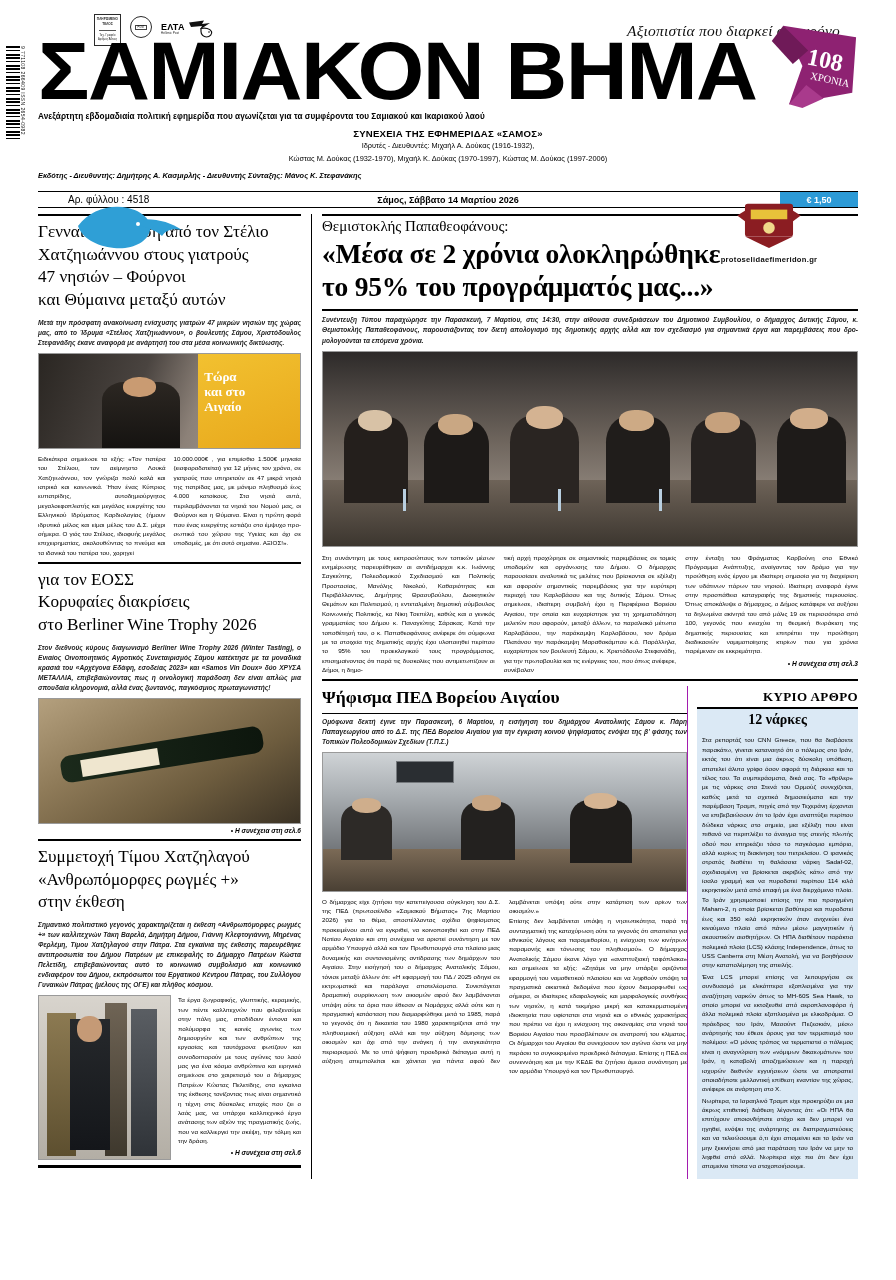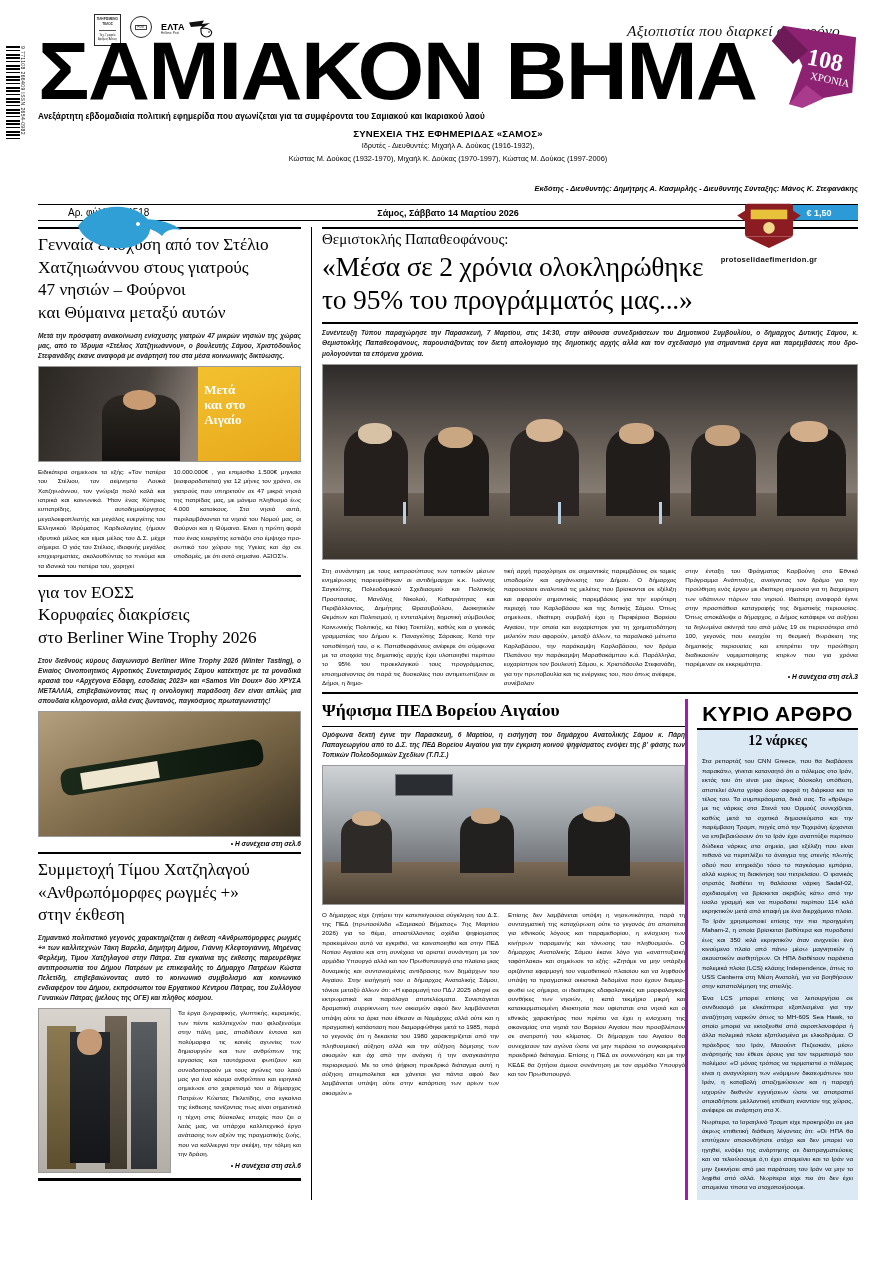--- a/index.html
+++ b/index.html
@@ -42,21 +42,21 @@
   .logo-row{ position:relative; margin-top:20px; height:74px; }
   .logo{ font-family:"Liberation Sans", sans-serif; font-weight:bold; font-size:81px;
     letter-spacing:-1.5px; line-height:74px; white-space:nowrap;
     transform:scaleX(1.06); transform-origin:left center; }
   .anniv{ position:absolute; right:-2px; top:-16px; width:96px; height:92px; }
 
   .tagline{ text-align:left; font-size:8.2px; font-weight:bold; letter-spacing:.05px;
     margin-top:4px; position:relative; z-index:3;}
   .sub1{ text-align:center; font-size:9.6px; font-weight:bold; margin-top:7px; letter-spacing:.2px;}
   .sub2{ text-align:center; font-size:7.4px; margin-top:2px; line-height:1.45; }
-  .sub3{ text-align:right; font-size:7.4px; font-style:italic; font-weight:bold; margin-top:20px; }
+  .sub3{ text-align:left; font-size:7.4px; font-style:italic; font-weight:bold; margin-top:7px; }
 
   .mast-left-art{ position:absolute; left:38px; top:196px; width:120px; height:68px; z-index:1;}
   .mast-right-art{ position:absolute; right:30px; top:200px; width:118px; height:66px; z-index:2;
      text-align:center;}
   .psite{ font-size:7.6px; font-weight:bold; letter-spacing:.3px; color:#111; margin-top:1px;}
 
   
   .issuebar{ position:relative; margin-top:11px; border-top:1px solid #000; border-bottom:1px solid #000;
     height:17px; display:flex; align-items:center; }
   .issue-no{ font-size:10px; padding-left:30px; }
@@ -75,35 +75,35 @@
   .lead-it{ font-family:"Liberation Sans", sans-serif; font-style:italic; font-weight:bold;
     font-size:6.6px; line-height:1.52; text-align:justify; color:#1a1a1a; }
   .photo{ position:relative; overflow:hidden; border:1px solid #9a9a9a; }
 
   .two-col{ column-count:2; column-gap:8px; font-size:6.25px; line-height:1.5; text-align:justify; }
   .two-col p{ margin:0; }
   .cont{ text-align:right; font-size:6.6px; font-style:italic; font-weight:bold; margin-top:3px; }
 
   
   .kicker{ font-family:"Liberation Serif", serif; font-size:15px; margin:2px 0 2px; }
-  .h-main{ font-family:"Liberation Serif", serif; font-weight:normal; font-size:27.5px;
+  .h-main{ font-family:"Liberation Serif", serif; font-weight:bold; font-size:27.5px;
     line-height:1.20; letter-spacing:-.2px; }
   .h-sub{ font-family:"Liberation Serif", serif; font-weight:bold; font-size:17.6px; line-height:1.26; }
 
   .three-col{ column-count:3; column-gap:9px; font-size:6.25px; line-height:1.5; text-align:justify; }
   .three-col p{ margin:0 0 1px; }
   .two-col-b{ column-count:2; column-gap:9px; font-size:6.25px; line-height:1.5; text-align:justify; }
   .two-col-b p{ margin:0 0 1px; }
 
   .mainrow{ display:flex; }
-  .m-left{ width:366px; border-right:3px solid #a21caf; }
+  .m-left{ width:366px; border-right:1px solid #a21caf; }
   .m-right{ width:170px; padding-left:9px; }
 
-  .editorial-head{ font-family:Liberation Sans, sans-serif; font-weight:bold; font-size:21px;
-    text-align:center; letter-spacing:.4px; padding:3px 0 2px; border-bottom:2px solid #000; }
+  .editorial-head{ font-family:Liberation Serif, serif; font-weight:bold; font-size:13px;
+    text-align:right; letter-spacing:.4px; padding:3px 0 2px; border-bottom:2px solid #000; }
   .editorial-title{ background:#dbe9f5; font-family:"Liberation Serif", serif; font-weight:bold;
     font-size:14px; text-align:center; padding:3px 0 4px; }
   .editorial-body{ background:#dbe9f5; font-size:6.25px; line-height:1.5; text-align:justify;
     padding:3px 5px 6px; }
   .editorial-body p{ margin:0 0 2px; }
 
   .thin-rule{ border-top:1px solid #000; margin:4px 0; }
   .thick-rule{ border-top:2px solid #000; margin:5px 0; }
   .bottom-rule{ border-top:3px solid #000; margin-top:5px; }
 
@@ -206,21 +206,21 @@
           <div>και Θύμαινα μεταξύ αυτών</div>
         </div>
         <div class="lead-it">Μετά την πρόσφατη ανακοίνωση ενίσχυσης γιατρών 47 μικρών νησιών της χώρας μας, από το Ίδρυμα «Στέλιος Χατζηιωάννου», ο βουλευτής Σάμου, Χρι­στόδουλος Στεφανάδης έκανε αναφορά με ανάρτησή του στα μέσα κοινωνικής δικτύωσης.</div>
 
         <div class="photo" style="height:96px;margin-top:5px;background:#6e6a63;">
           <div class="ph-inner" style="background:linear-gradient(110deg,#2a2622 0%,#4a4440 38%,#8c8178 60%,#b9ada0 100%);"></div>
           <div style="position:absolute;left:24%;top:30%;width:30%;height:70%;background:linear-gradient(#2c2722,#151311);border-radius:28% 28% 0 0;"></div>
           <div style="position:absolute;left:32%;top:24%;width:13%;height:22%;background:#c99b72;border-radius:46%;"></div>
           <div class="cap-yellow">
             <div class="t">
-              <div>Μετά</div>
+              <div>Τώρα</div>
               <div>και στο</div>
               <div>Αιγαίο</div>
             </div>
           </div>
         </div>
 
         <div class="two-col" style="margin-top:5px;">
           <p>Ειδικότερα σημείωσε τα εξής: «Τον πα­τέρα του Στέλιου, τον αείμνηστο Λουκά Χατζηιωάννου, τον γνώριζα πολύ καλά και ιατρικά και κοινωνικά. Ήταν ένας Κύπριος ευπατρίδης, αυτοδημιούργη­τος μεγαλοεφοπλιστής και μεγάλος ευ­εργέτης του Ελληνικού Ιδρύματος Καρ­διολογίας (ήμουν ιδρυτικό μέλος και είμαι μέλος του Δ.Σ. μέχρι σήμερα. Ο γιός του Στέλιος, ιδιοφυής μεγάλος επι­χειρηματίας, ακολουθώντας το πνεύμα και τα ιδανικά του πατέρα του, χορηγεί</p>
           <p>10.000.000€ , για επιμίσθιο 1.500€ μη­νιαία (εισφοροδοτείται) για 12 μήνες τον χρόνο, σε γιατρούς που υπηρετούν σε 47 μικρά νησιά της πατρίδας μας, με μόνιμο πληθυσμό έως 4.000 κατοίκους. Στα νησιά αυτά, περιλαμβάνονται τα νησιά του Νομού μας, οι Φούρνοι και η Θύμαινα. Είναι η πρώτη φορά που ένας ευεργέτης εστιάζει στο έμψυχο προ­σωπικό του χώρου της Υγείας και όχι σε υποδομές, με ότι αυτό σημαίνει. ΑΞΙΟΣ!».</p>
         </div>

